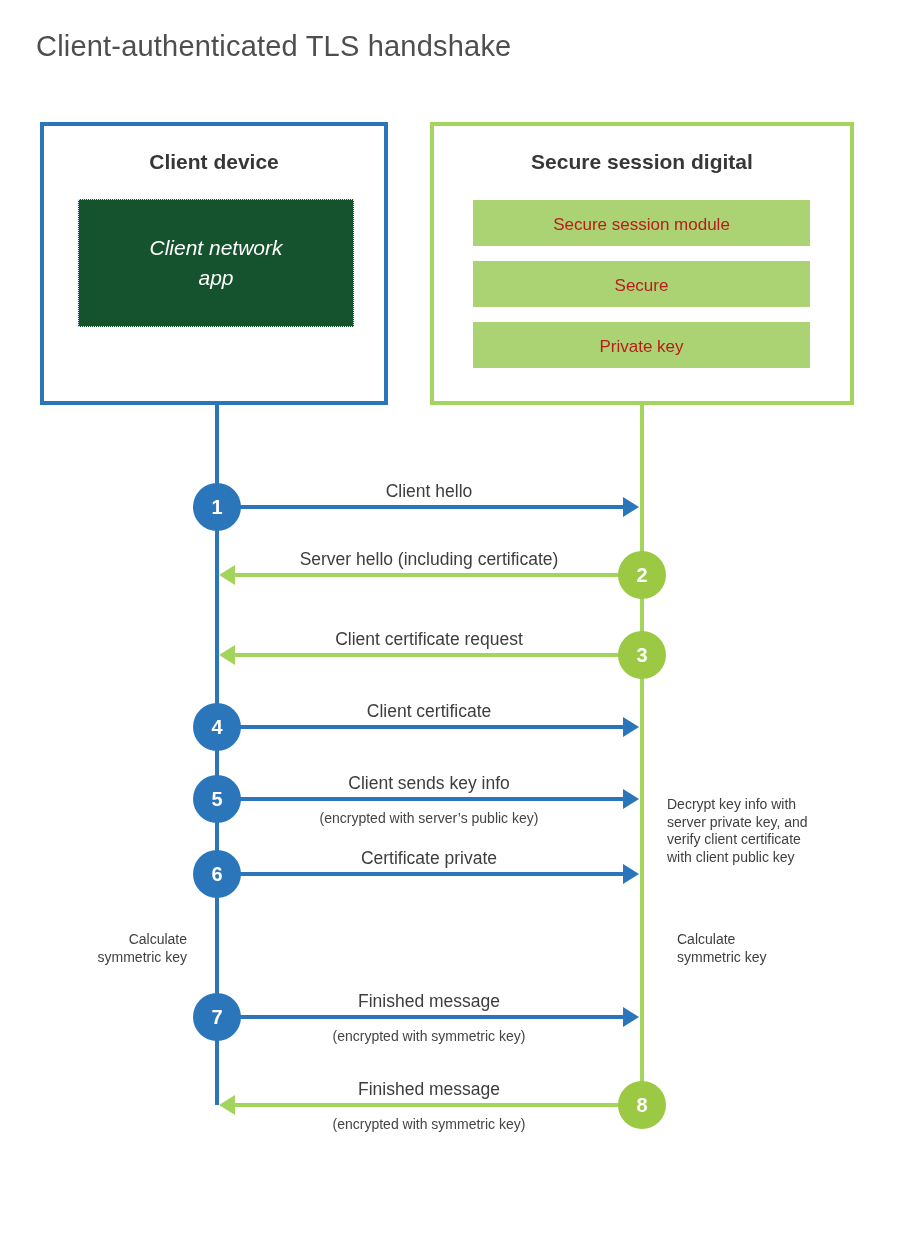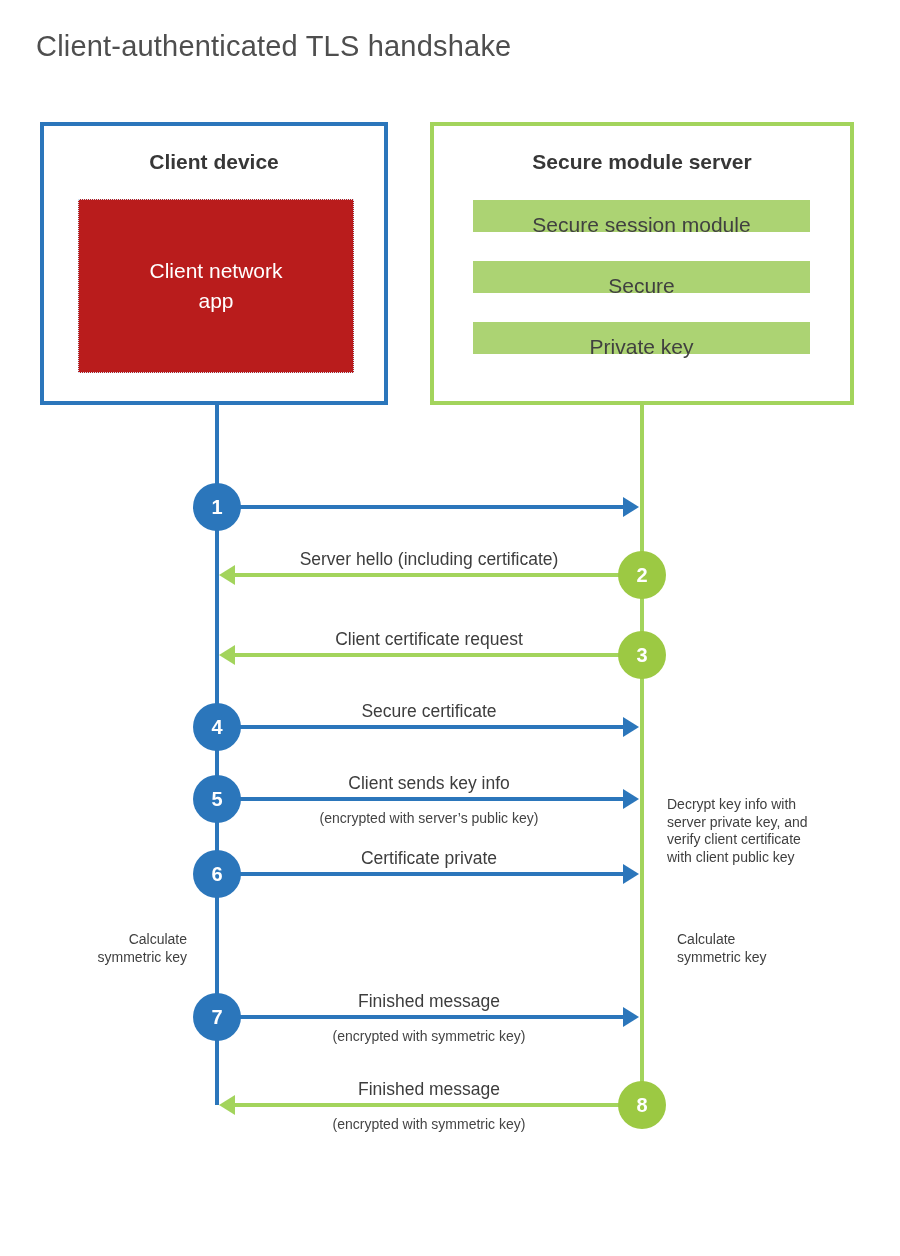--- a/index.html
+++ b/index.html
@@ -10,27 +10,27 @@
   .title{
     position:absolute;left:36px;top:30px;font-size:29px;font-weight:300;
     color:#4e4e4e;letter-spacing:.2px;
   }
   
   .actor{position:absolute;top:122px;height:283px;box-sizing:border-box;background:#fff;}
   .actor.client{left:40px;width:348px;border:4px solid #2b76bb;}
   .actor.server{left:430px;width:424px;border:4px solid #a3d45c;}
   .actor-title{margin-top:24px;text-align:center;font-size:21px;font-weight:700;color:#373737;}
   .app-box{
-    position:absolute;left:78px;top:199px;width:276px;height:174px;box-sizing:border-box;
-    background:#b91c1c;border:1px dotted #d8e6f4;display:flex;align-items:center;justify-content:center;
-    color:#ffffff;font-size:21px;line-height:30px;text-align:center;white-space:pre-line;
+    position:absolute;left:78px;top:199px;width:276px;height:128px;box-sizing:border-box;
+    background:#14532d;border:1px dotted #d8e6f4;display:flex;align-items:center;justify-content:center;
+    color:#ffffff;font-size:21px;line-height:30px;text-align:center;white-space:pre-line;font-style:italic;
   }
   .bar{
-    position:absolute;left:473px;width:337px;height:32px;background:#acd373;
-    color:#404040;font-size:21px;text-align:center;line-height:50px;
+    position:absolute;left:473px;width:337px;height:46px;background:#acd373;
+    color:#b91c1c;font-size:17px;text-align:center;line-height:50px;
   }
   .bar.b1{top:200px}.bar.b2{top:261px}.bar.b3{top:322px}
   
   .lifeline{position:absolute;top:405px;width:4px;height:700px;}
   .lifeline.client{left:215px;background:#2b76bb;}
   .lifeline.server{left:640px;background:#a3d45c;}
   
   .circle{
     position:absolute;width:48px;height:48px;border-radius:50%;z-index:3;
     color:#fff;font-size:20px;font-weight:700;text-align:center;line-height:48px;
@@ -77,41 +77,42 @@
 
   <div class="title">Client-authenticated TLS handshake</div>
 
   <div class="actor client">
     <div class="actor-title">Client device</div>
   </div>
   <div class="app-box">Client network
 app</div>
 
   <div class="actor server">
-    <div class="actor-title">Secure module server</div>
+    <div class="actor-title">Secure session digital</div>
   </div>
   <div class="bar b1">Secure session module</div>
   <div class="bar b2">Secure</div>
   <div class="bar b3">Private key</div>
 
   <div class="lifeline client"></div>
   <div class="lifeline server"></div>
 
+  <div class="msg l1">Client hello</div>
   <div class="arrow blue a1"></div>
   <div class="circle blue c1">1</div>
 
   <div class="msg l2">Server hello (including certificate)</div>
   <div class="arrow green a2"></div>
   <div class="circle green c2">2</div>
 
   <div class="msg l3">Client certificate request</div>
   <div class="arrow green a3"></div>
   <div class="circle green c3">3</div>
 
-  <div class="msg l4">Secure certificate</div>
+  <div class="msg l4">Client certificate</div>
   <div class="arrow blue a4"></div>
   <div class="circle blue c4">4</div>
 
   <div class="msg l5">Client sends key info</div>
   <div class="msg sub s5">(encrypted with server’s public key)</div>
   <div class="arrow blue a5"></div>
   <div class="circle blue c5">5</div>
 
   <div class="msg l6">Certificate private</div>
   <div class="arrow blue a6"></div>

